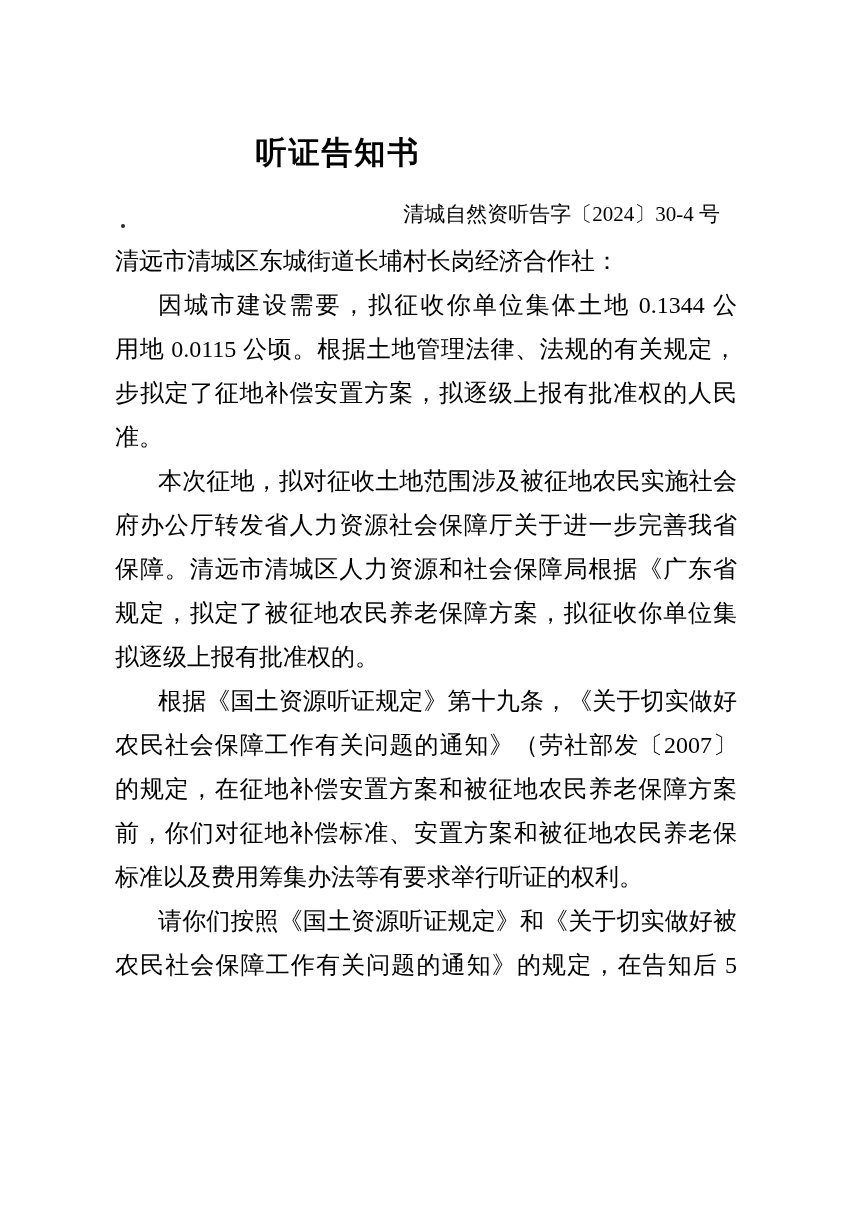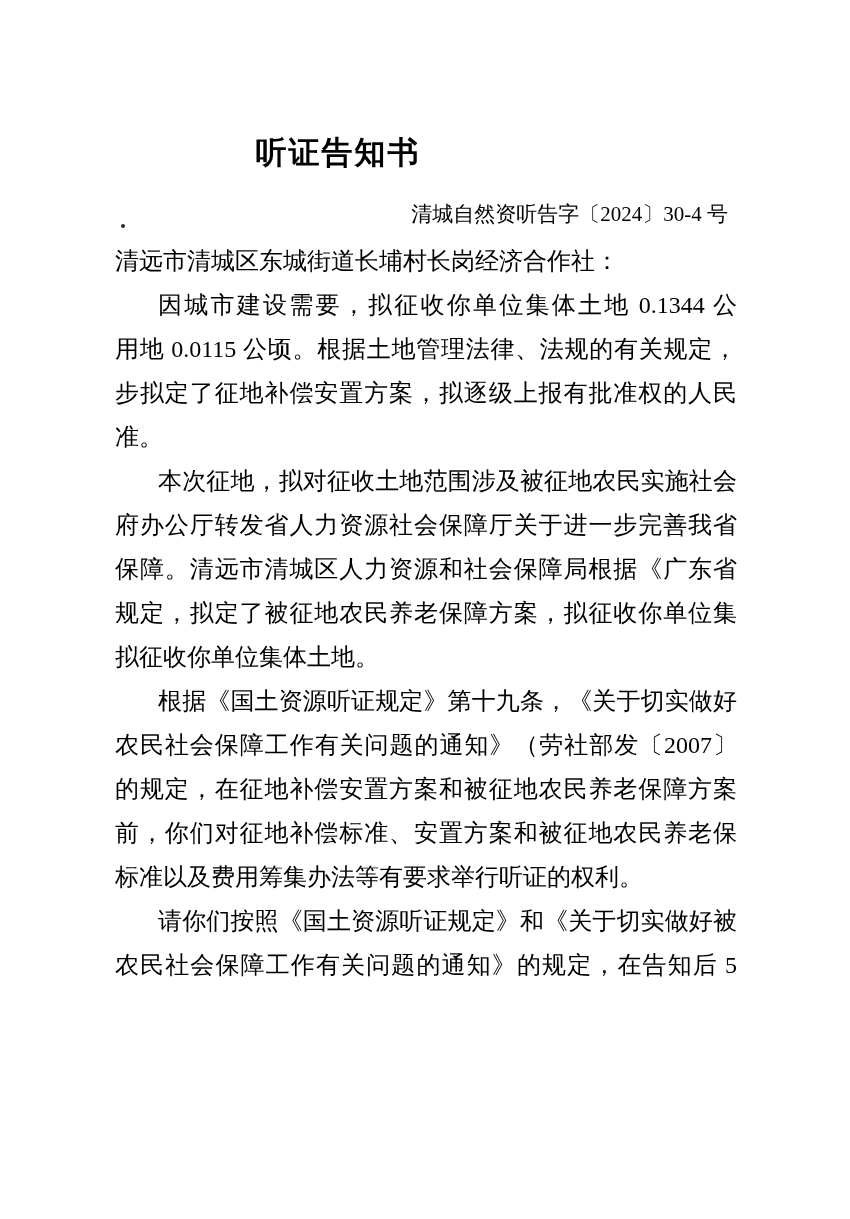--- a/index.html
+++ b/index.html
@@ -29,21 +29,21 @@
     text-align: center;
     font-size: 31px;
     line-height: 40px;
     font-weight: bold;
     letter-spacing: 2px;
     white-space: nowrap;
   }
   .doc-number {
     position: absolute;
     top: 197px;
-    right: 122px;
+    right: 130px;
     font-size: 21px;
     line-height: 34px;
     white-space: nowrap;
   }
   .scan-dot {
     position: absolute;
     left: 121px;
     top: 224px;
     width: 4px;
     height: 4px;
@@ -87,21 +87,21 @@
     <div class="line">清远市清城区东城街道长埔村长岗经济合作社：</div>
     <div id="paragraphs">
         <div class="line indent justify">因城市建设需要，拟征收你单位集体土地 0.1344 公顷，其中</div>
         <div class="line justify">用地 0.0115 公顷。根据土地管理法律、法规的有关规定，我局初</div>
         <div class="line justify">步拟定了征地补偿安置方案，拟逐级上报有批准权的人民政府批</div>
         <div class="line">准。</div>
         <div class="line indent justify">本次征地，拟对征收土地范围涉及被征地农民实施社会养老</div>
         <div class="line justify">府办公厅转发省人力资源社会保障厅关于进一步完善我省被征地</div>
         <div class="line justify">保障。清远市清城区人力资源和社会保障局根据《广东省人民政</div>
         <div class="line justify">规定，拟定了被征地农民养老保障方案，拟征收你单位集体土地</div>
-        <div class="line">拟征收你单位集体土地。</div>
+        <div class="line">拟逐级上报有批准权的。</div>
         <div class="line indent justify">根据《国土资源听证规定》第十九条，《关于切实做好被征地</div>
         <div class="line justify">农民社会保障工作有关问题的通知》（劳社部发〔2007〕14 号）</div>
         <div class="line justify">的规定，在征地补偿安置方案和被征地农民养老保障方案报批之</div>
         <div class="line justify">前，你们对征地补偿标准、安置方案和被征地农民养老保障对象、</div>
         <div class="line">标准以及费用筹集办法等有要求举行听证的权利。</div>
         <div class="line indent justify">请你们按照《国土资源听证规定》和《关于切实做好被征地</div>
         <div class="line justify">农民社会保障工作有关问题的通知》的规定，在告知后 5 个工作</div>
       </div>
   </div>
 </div>

